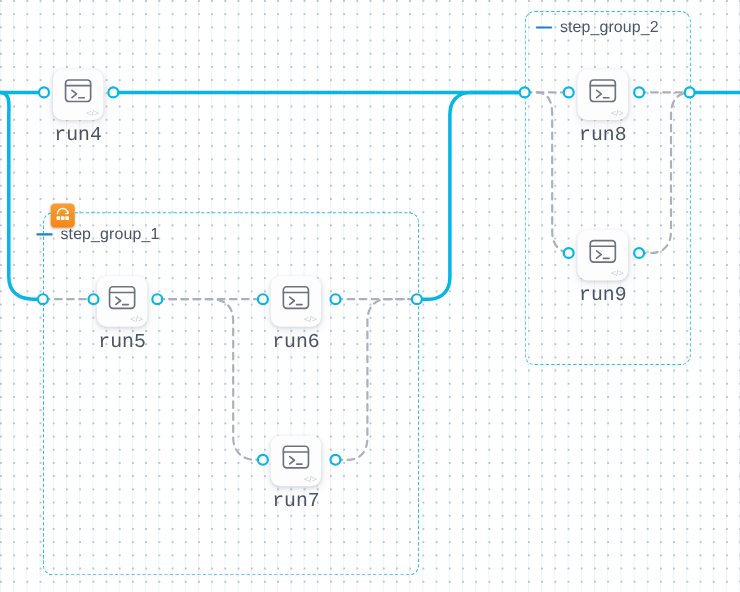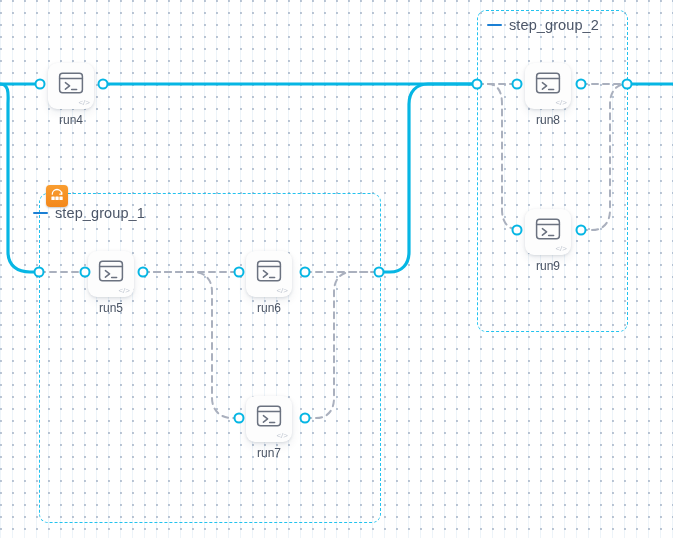--- a/index.html
+++ b/index.html
@@ -29,21 +29,21 @@
 
   .node{position:absolute;width:46px;height:46px;}
   .node-card{
     position:absolute;inset:0;background:#fdfdfd;border-radius:9px;
     box-shadow:0 1px 3px rgba(20,40,70,.13), 0 4px 10px rgba(20,40,70,.07);
   }
   .node-ico{position:absolute;left:50%;top:48%;transform:translate(-50%,-50%);}
   .node-code{position:absolute;right:4px;bottom:2px;font-size:8px;color:#c2c8d2;line-height:1;}
   .node-label{
     position:absolute;top:50px;left:50%;transform:translateX(-50%);
-    font-size:12px;color:#4a5464;white-space:nowrap;
+    font-size:18px;color:#4a5464;white-space:nowrap;font-family:Liberation Mono, monospace;
   }
   .port{
     position:absolute;width:11px;height:11px;border-radius:50%;
     background:#ffffff;border:2.6px solid #06b6e4;box-sizing:border-box;
     transform:translate(-50%,-50%);
   }
 </style>
 </head>
 <body>
 

